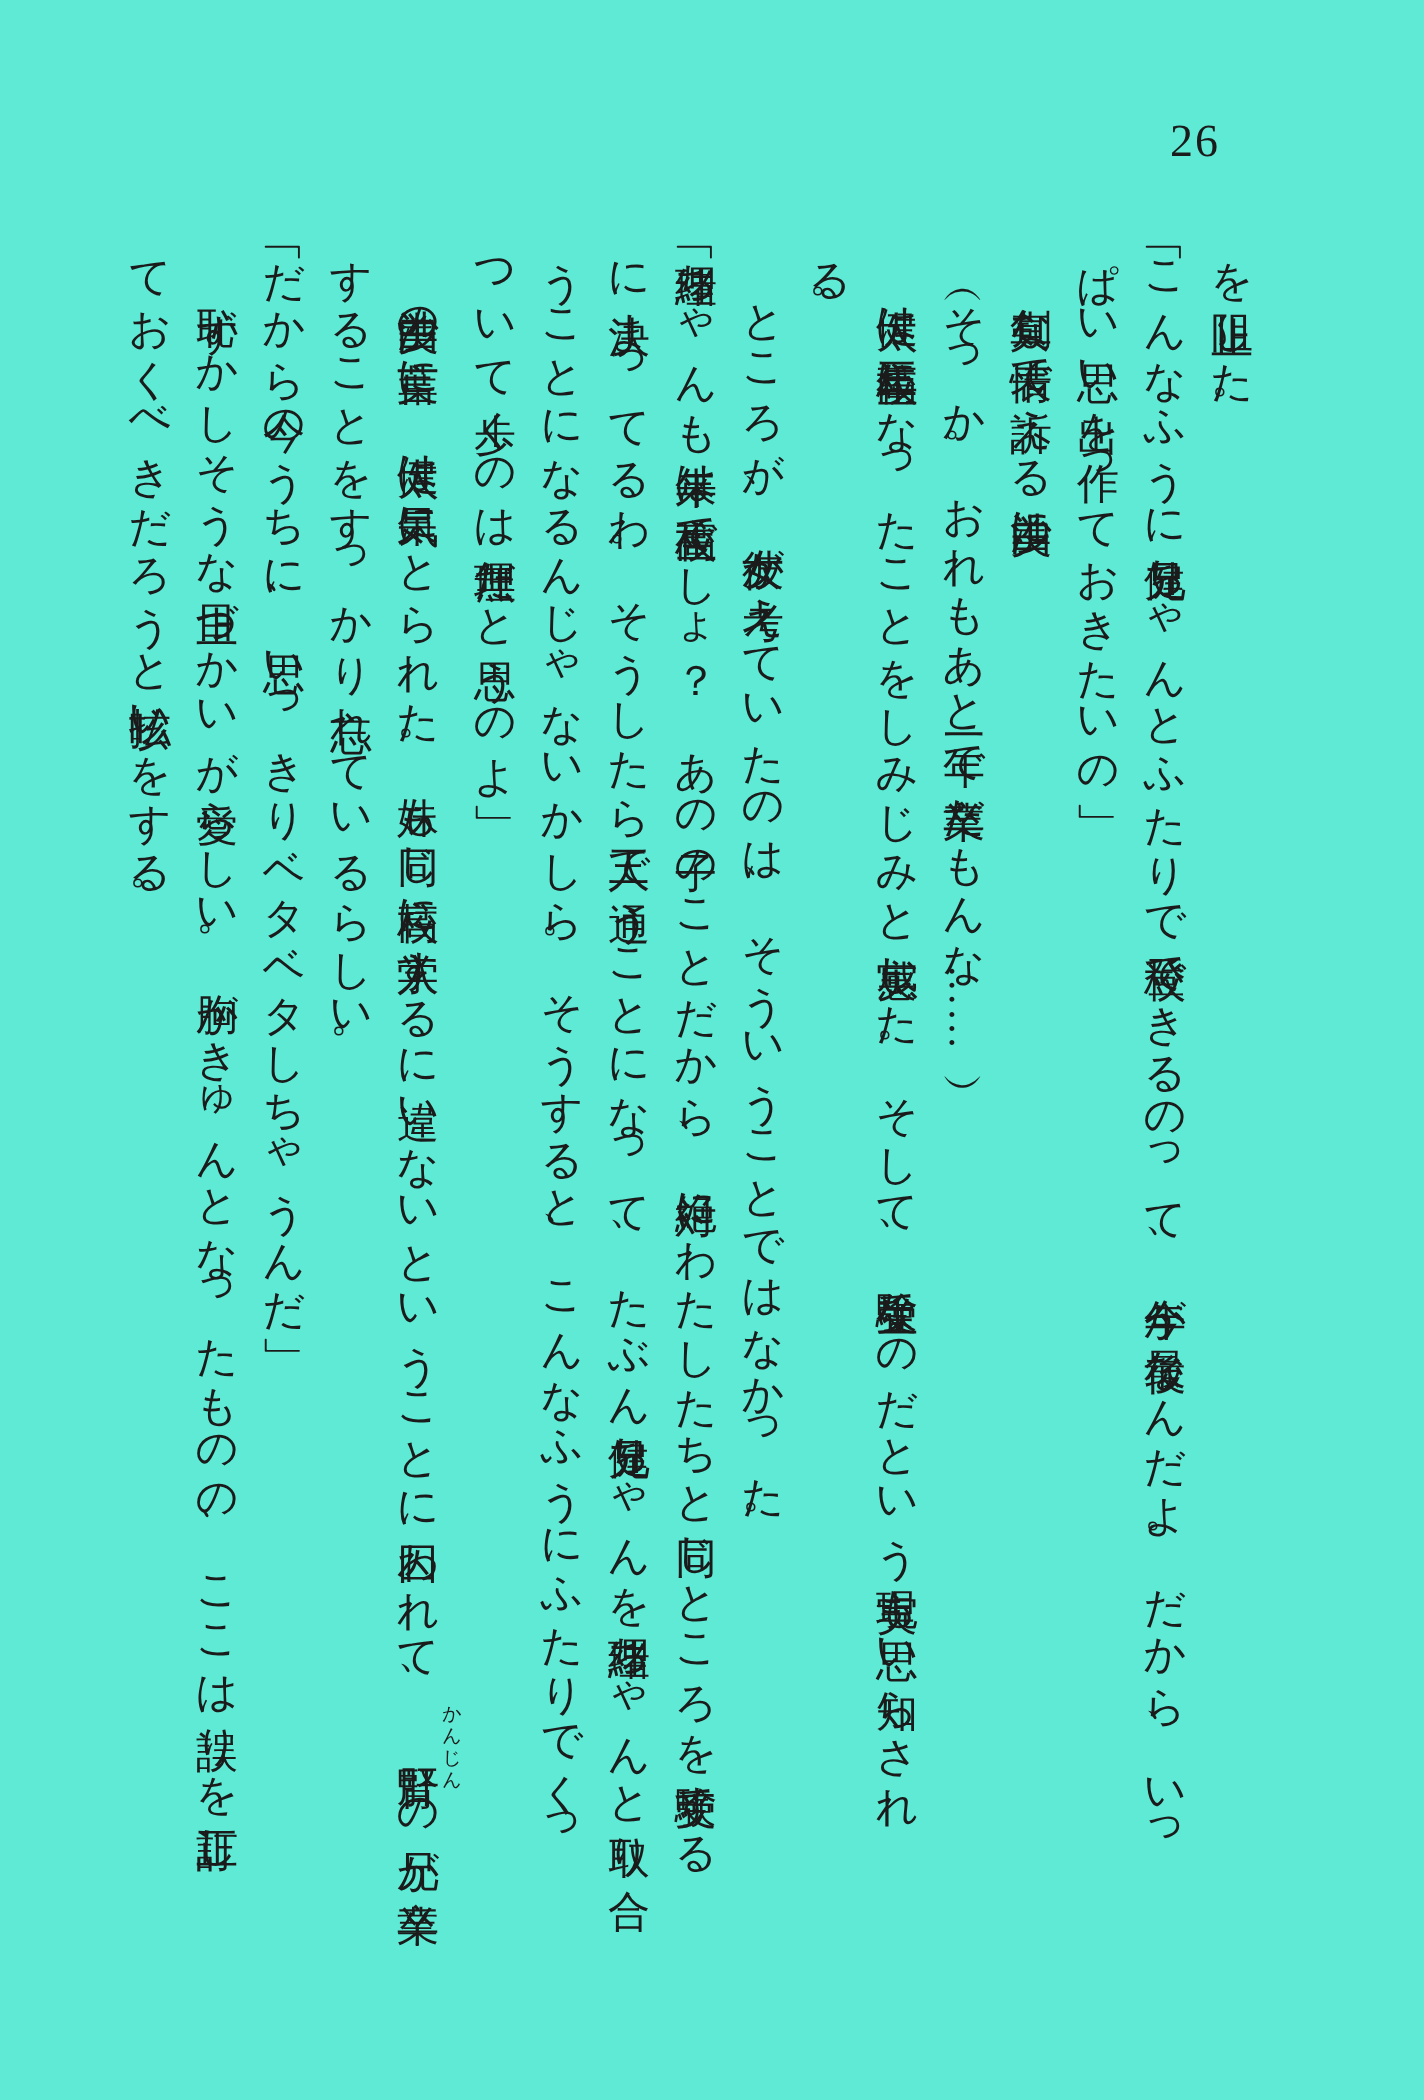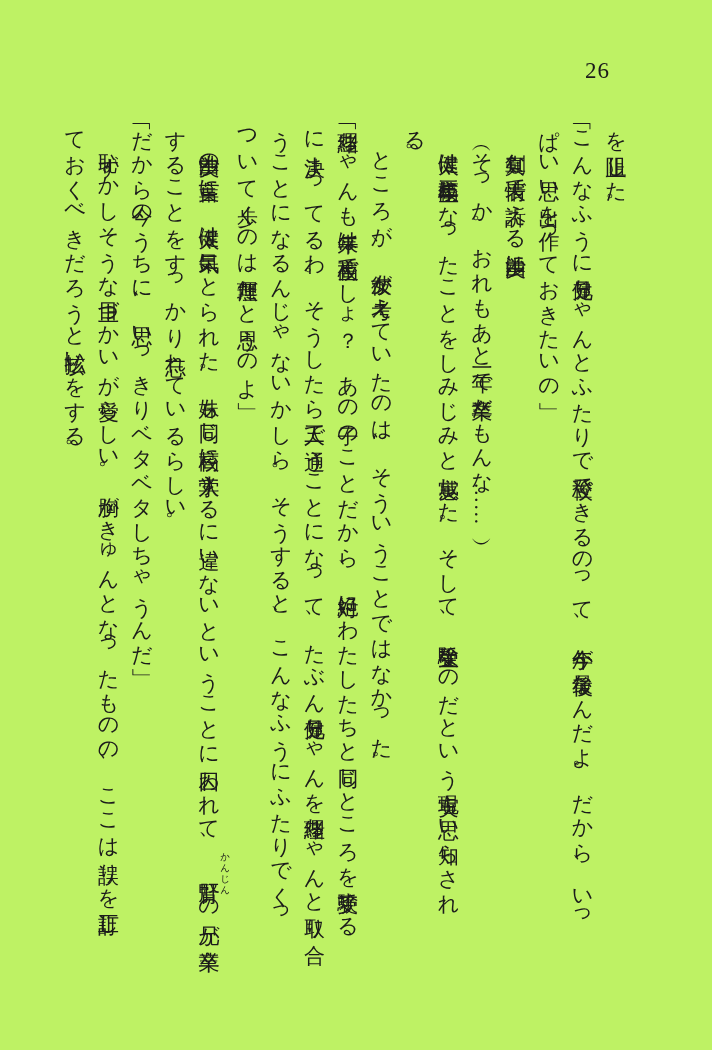--- a/index.html
+++ b/index.html
@@ -4,21 +4,21 @@
 <style>
   html, body {
     margin: 0;
     padding: 0;
     background: #ffffff;
   }
   .page {
     position: relative;
     width: 712px;
     height: 1050px;
-    background: #bef264;
+    background: #5eead4;
     overflow: hidden;
     font-family: "Liberation Serif", "DejaVu Serif", serif;
   }
   .page-number {
     position: absolute;
     top: 58px;
     left: 585px;
     font-size: 23px;
     color: #1b1b1b;
     letter-spacing: 1px;

